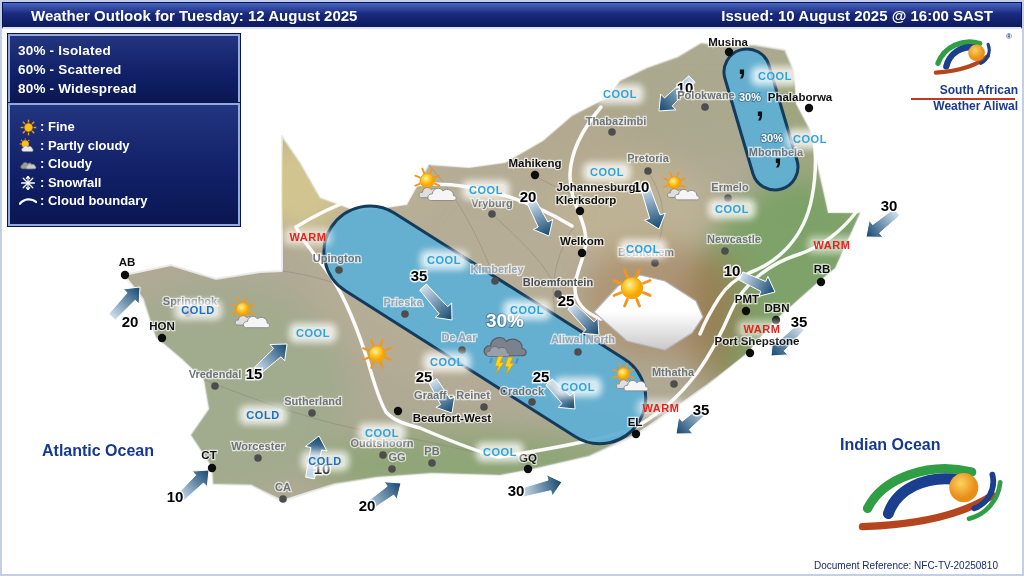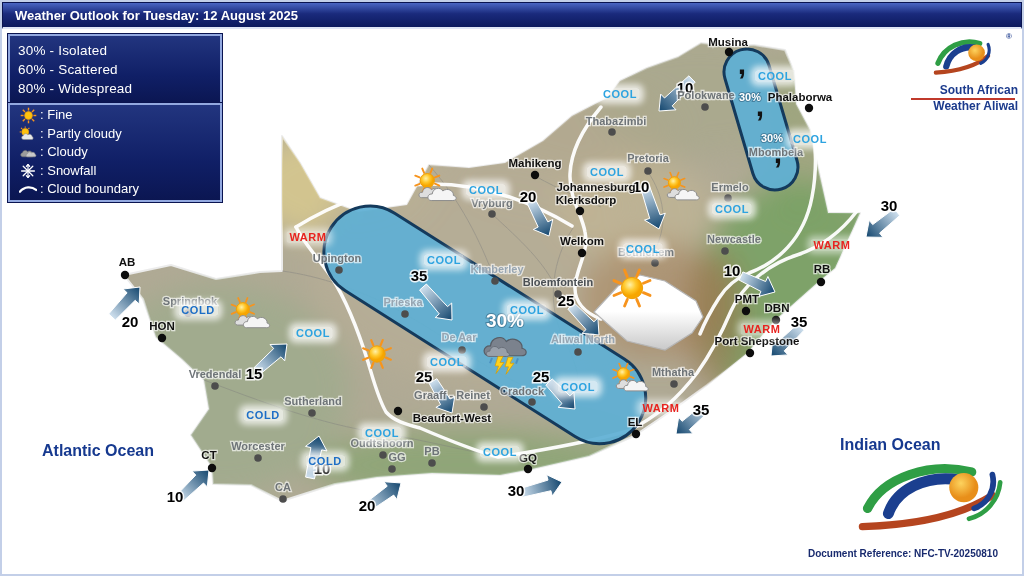--- a/index.html
+++ b/index.html
@@ -3,57 +3,58 @@
 <meta charset="utf-8">
 <style>
   html,body{margin:0;padding:0;background:#fff;}
   #stage{position:relative;width:1024px;height:576px;background:#ffffff;overflow:hidden;
          font-family:"Liberation Sans",sans-serif;box-shadow:inset 0 0 0 2px #c3cfe8;}
   
   #header{position:absolute;left:2px;top:2px;right:2px;height:27px;
           background:linear-gradient(#4a66c2 0%,#1a2a7c 45%,#0c1a5e 100%);
           border:1px solid #0a1450;border-bottom:2px solid #dfe6f6;
           display:flex;align-items:center;justify-content:space-between;
-          color:#fff;font-weight:bold;font-size:13px;padding:0 12px;box-sizing:border-box;}
+          color:#fff;font-weight:bold;font-size:15px;padding:0 28px;box-sizing:border-box;}
   
-  .legendbox{position:absolute;left:8px;width:214px;box-sizing:border-box;
+  .legendbox{position:absolute;left:8px;width:232px;box-sizing:border-box;
              background:linear-gradient(#22357f 0%,#101f66 60%,#0b1652 100%);
              border:2px solid #93a9e0;box-shadow:0 0 0 1px #0a1450;
-             color:#fff;font-weight:normal;}
+             color:#fff;font-weight:bold;}
   #prob-box{top:34px;padding:5px 8px;font-size:13.5px;line-height:19px;letter-spacing:.2px;}
-  #symbol-box{top:103px;padding:1px 6px;font-size:13px;line-height:18.5px;}
+  #symbol-box{top:103px;padding:13px 6px;font-size:13px;line-height:18.5px;}
   .symrow{display:flex;align-items:center;height:18.5px;}
   .symrow .ic{width:24px;display:flex;justify-content:center;align-items:center;}
   
   .zl{position:absolute;transform:translate(-50%,-50%);font-weight:bold;font-size:11px;
       letter-spacing:.6px;padding:0 3px;border-radius:3px;white-space:nowrap;
       background:rgba(255,255,255,.72);box-shadow:0 0 6px 4px rgba(255,255,255,.72);}
   .zl.cool{color:#2da3e0;}
   .zl.cold{color:#1d6ec6;margin-left:36px;}
   .zl.warm{color:#e8231f;background:rgba(255,255,255,.5);box-shadow:0 0 6px 3px rgba(255,255,255,.5);}
   
   .ocean{position:absolute;font-weight:bold;font-size:16px;color:#16398f;}
   #atlantic{left:42px;top:442px;}
   #indian{left:840px;top:436px;}
-  #docref{position:absolute;right:26px;top:548px;font-weight:bold;font-size:10px;color:#182a6e;margin-left:40px;}
+  #docref{position:absolute;right:26px;top:560px;font-weight:normal;font-size:10px;color:#182a6e;margin-left:40px;}
   
   #logo-top{position:absolute;left:908px;top:34px;width:110px;text-align:center;}
   #logo-top .reg{position:absolute;right:6px;top:-2px;font-size:8px;color:#1b3a8c;font-weight:bold;}
   #logo-top .l1,#logo-top .l2{font-weight:bold;font-size:12px;color:#1b3a8c;line-height:13px;text-align:right;}
   #logo-top .redline{height:2px;background:#c0392b;width:104px;margin:1px auto 0;}
   #logo-bottom{position:absolute;left:852px;top:456px;}
   svg text{font-family:"Liberation Sans",sans-serif;}
 </style>
 </head>
 <body>
 
 <div id="stage">
 
   <div id="header">
     <span>Weather Outlook for Tuesday: 12 August 2025</span>
+    <span>Issued: 10 August 2025 @ 16:00 SAST</span>
   </div>
 
   <svg id="map" width="1024" height="576" viewBox="0 0 1024 576" style="position:absolute;left:0;top:0;">
     <defs>
       <clipPath id="landclip">
           <path d="M124,275 L171,265 216,279 260,272 282,271 282,200 282,136
         300,163 320,198 358,212 407,205 429,165 469,168 505,163 543,141 572,116 607,98 620,81 647,68
         678,57 701,43 727,46 754,45 785,50 794,72 796,104 810,130 816,159 821,181 828,213 860,213
         835,268 818,282 774,321 747,353 707,385 674,409 634,436 589,456 532,469 500,475 432,473
         377,477 335,484 282,501 251,485 213,484 212,467 191,435 209,409 204,380 182,359 156,337

